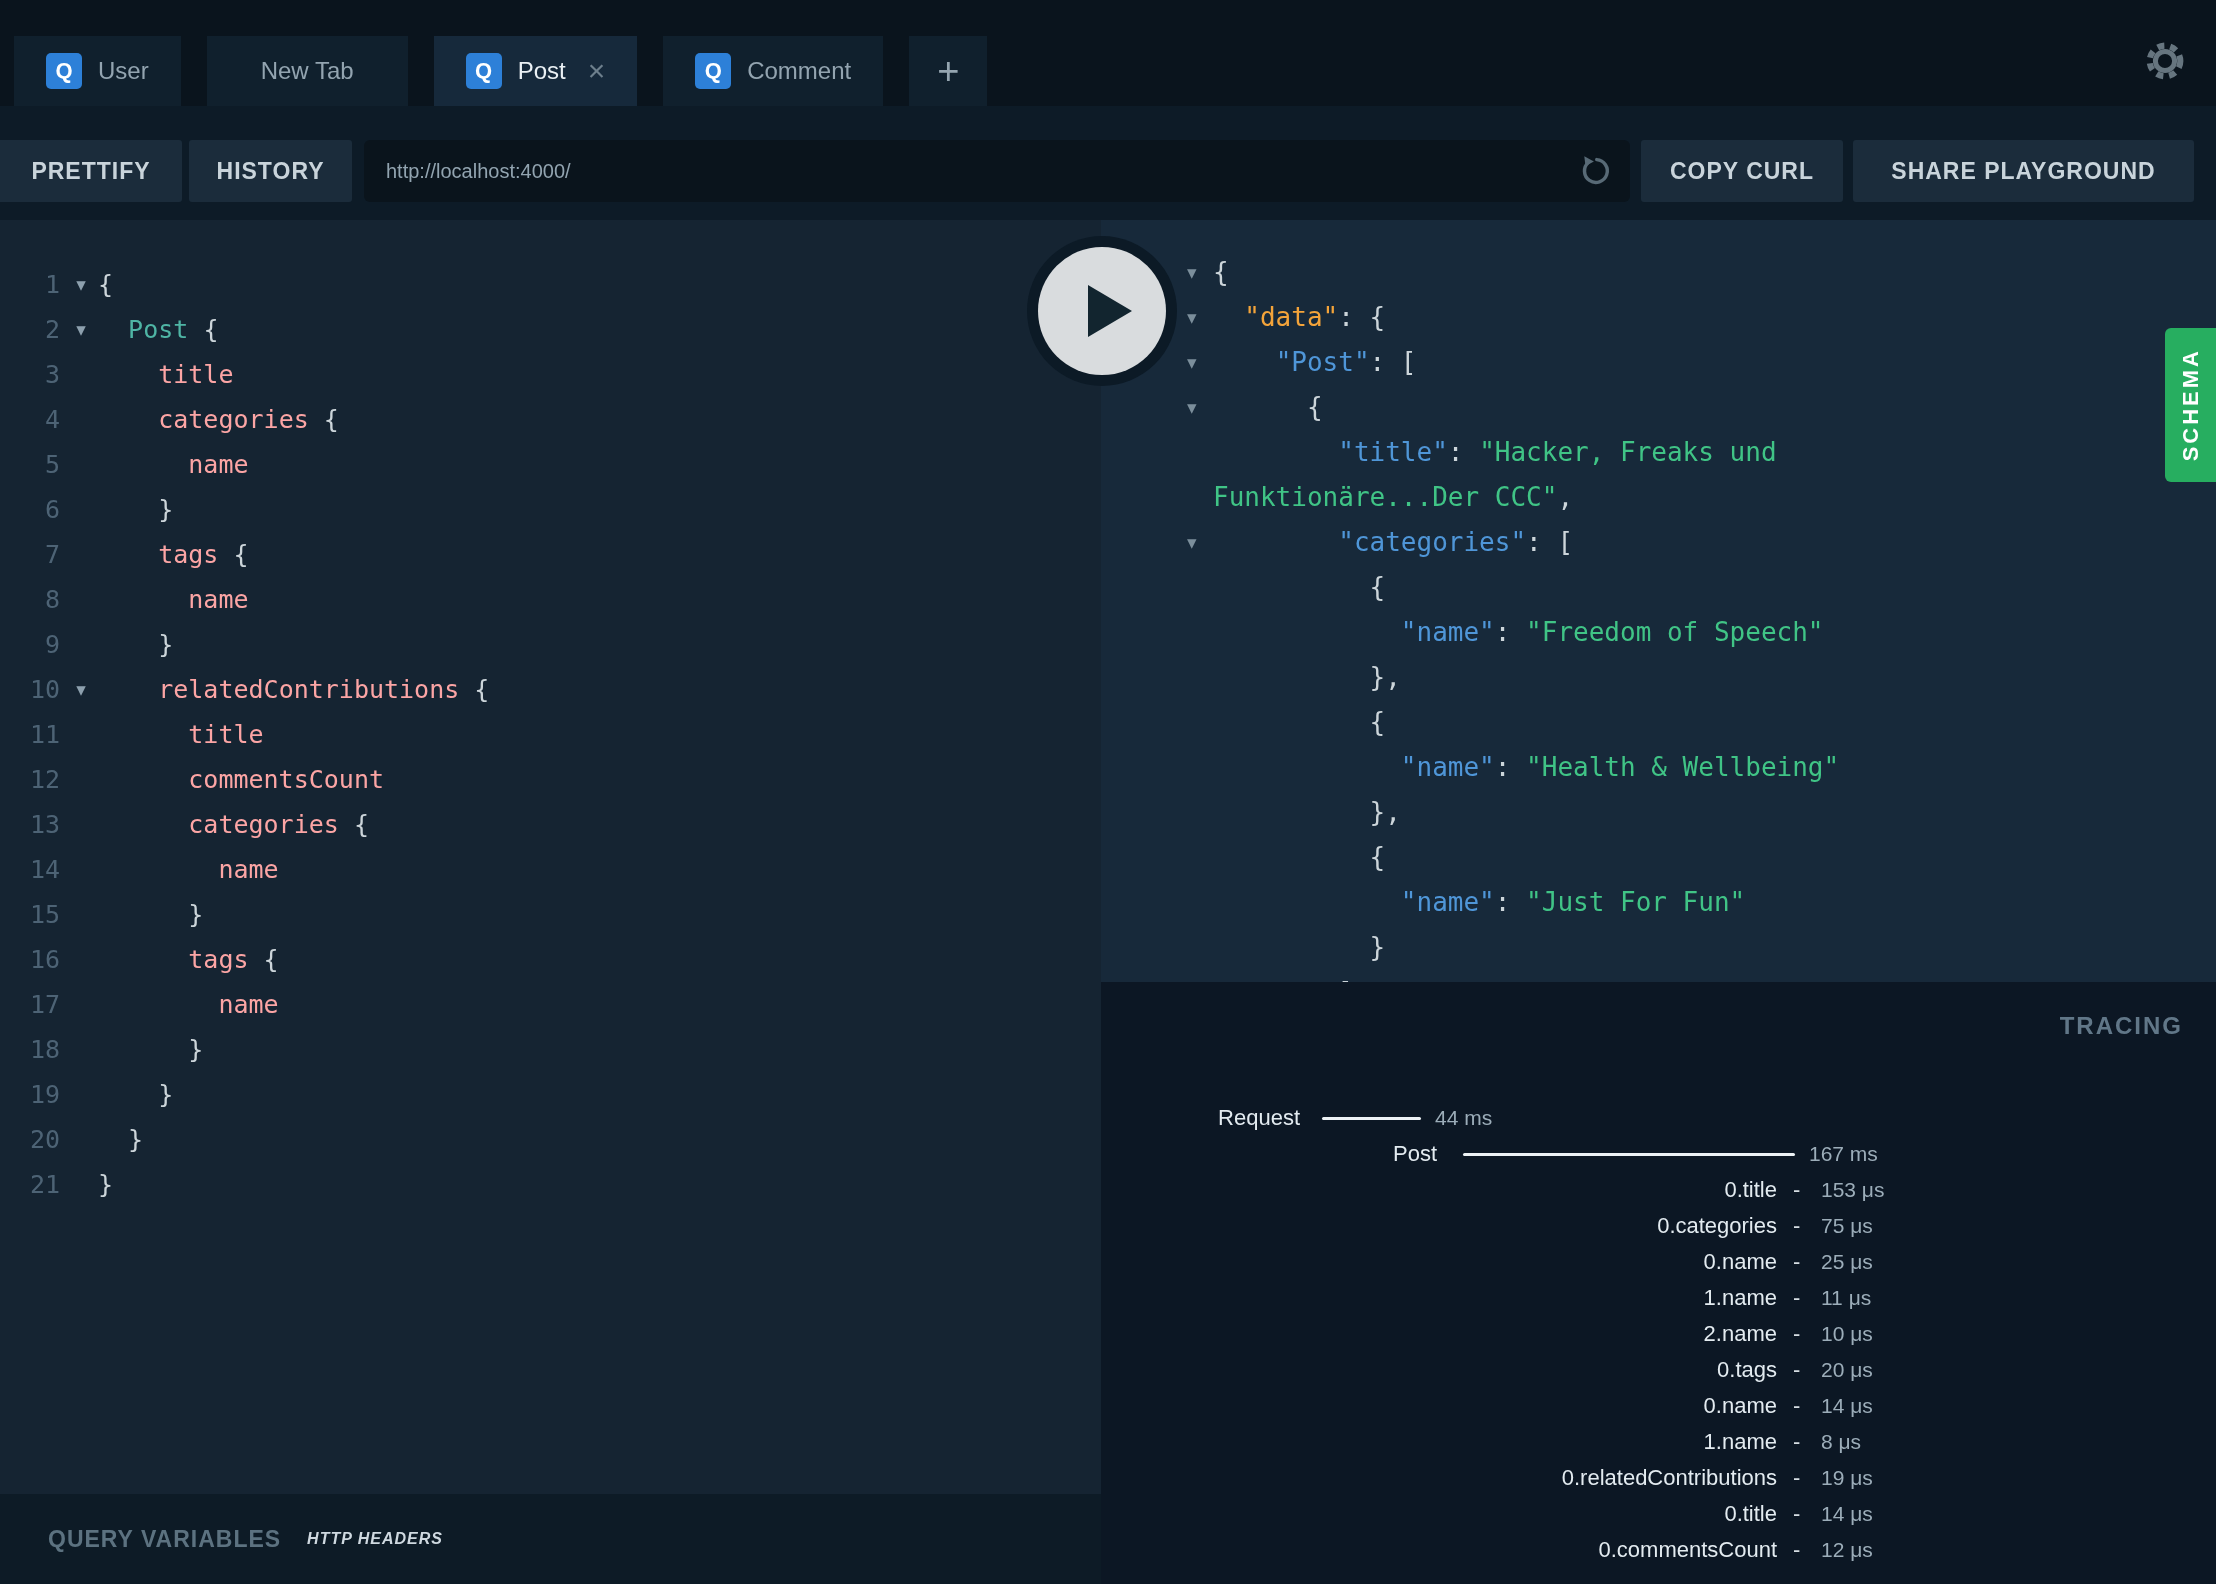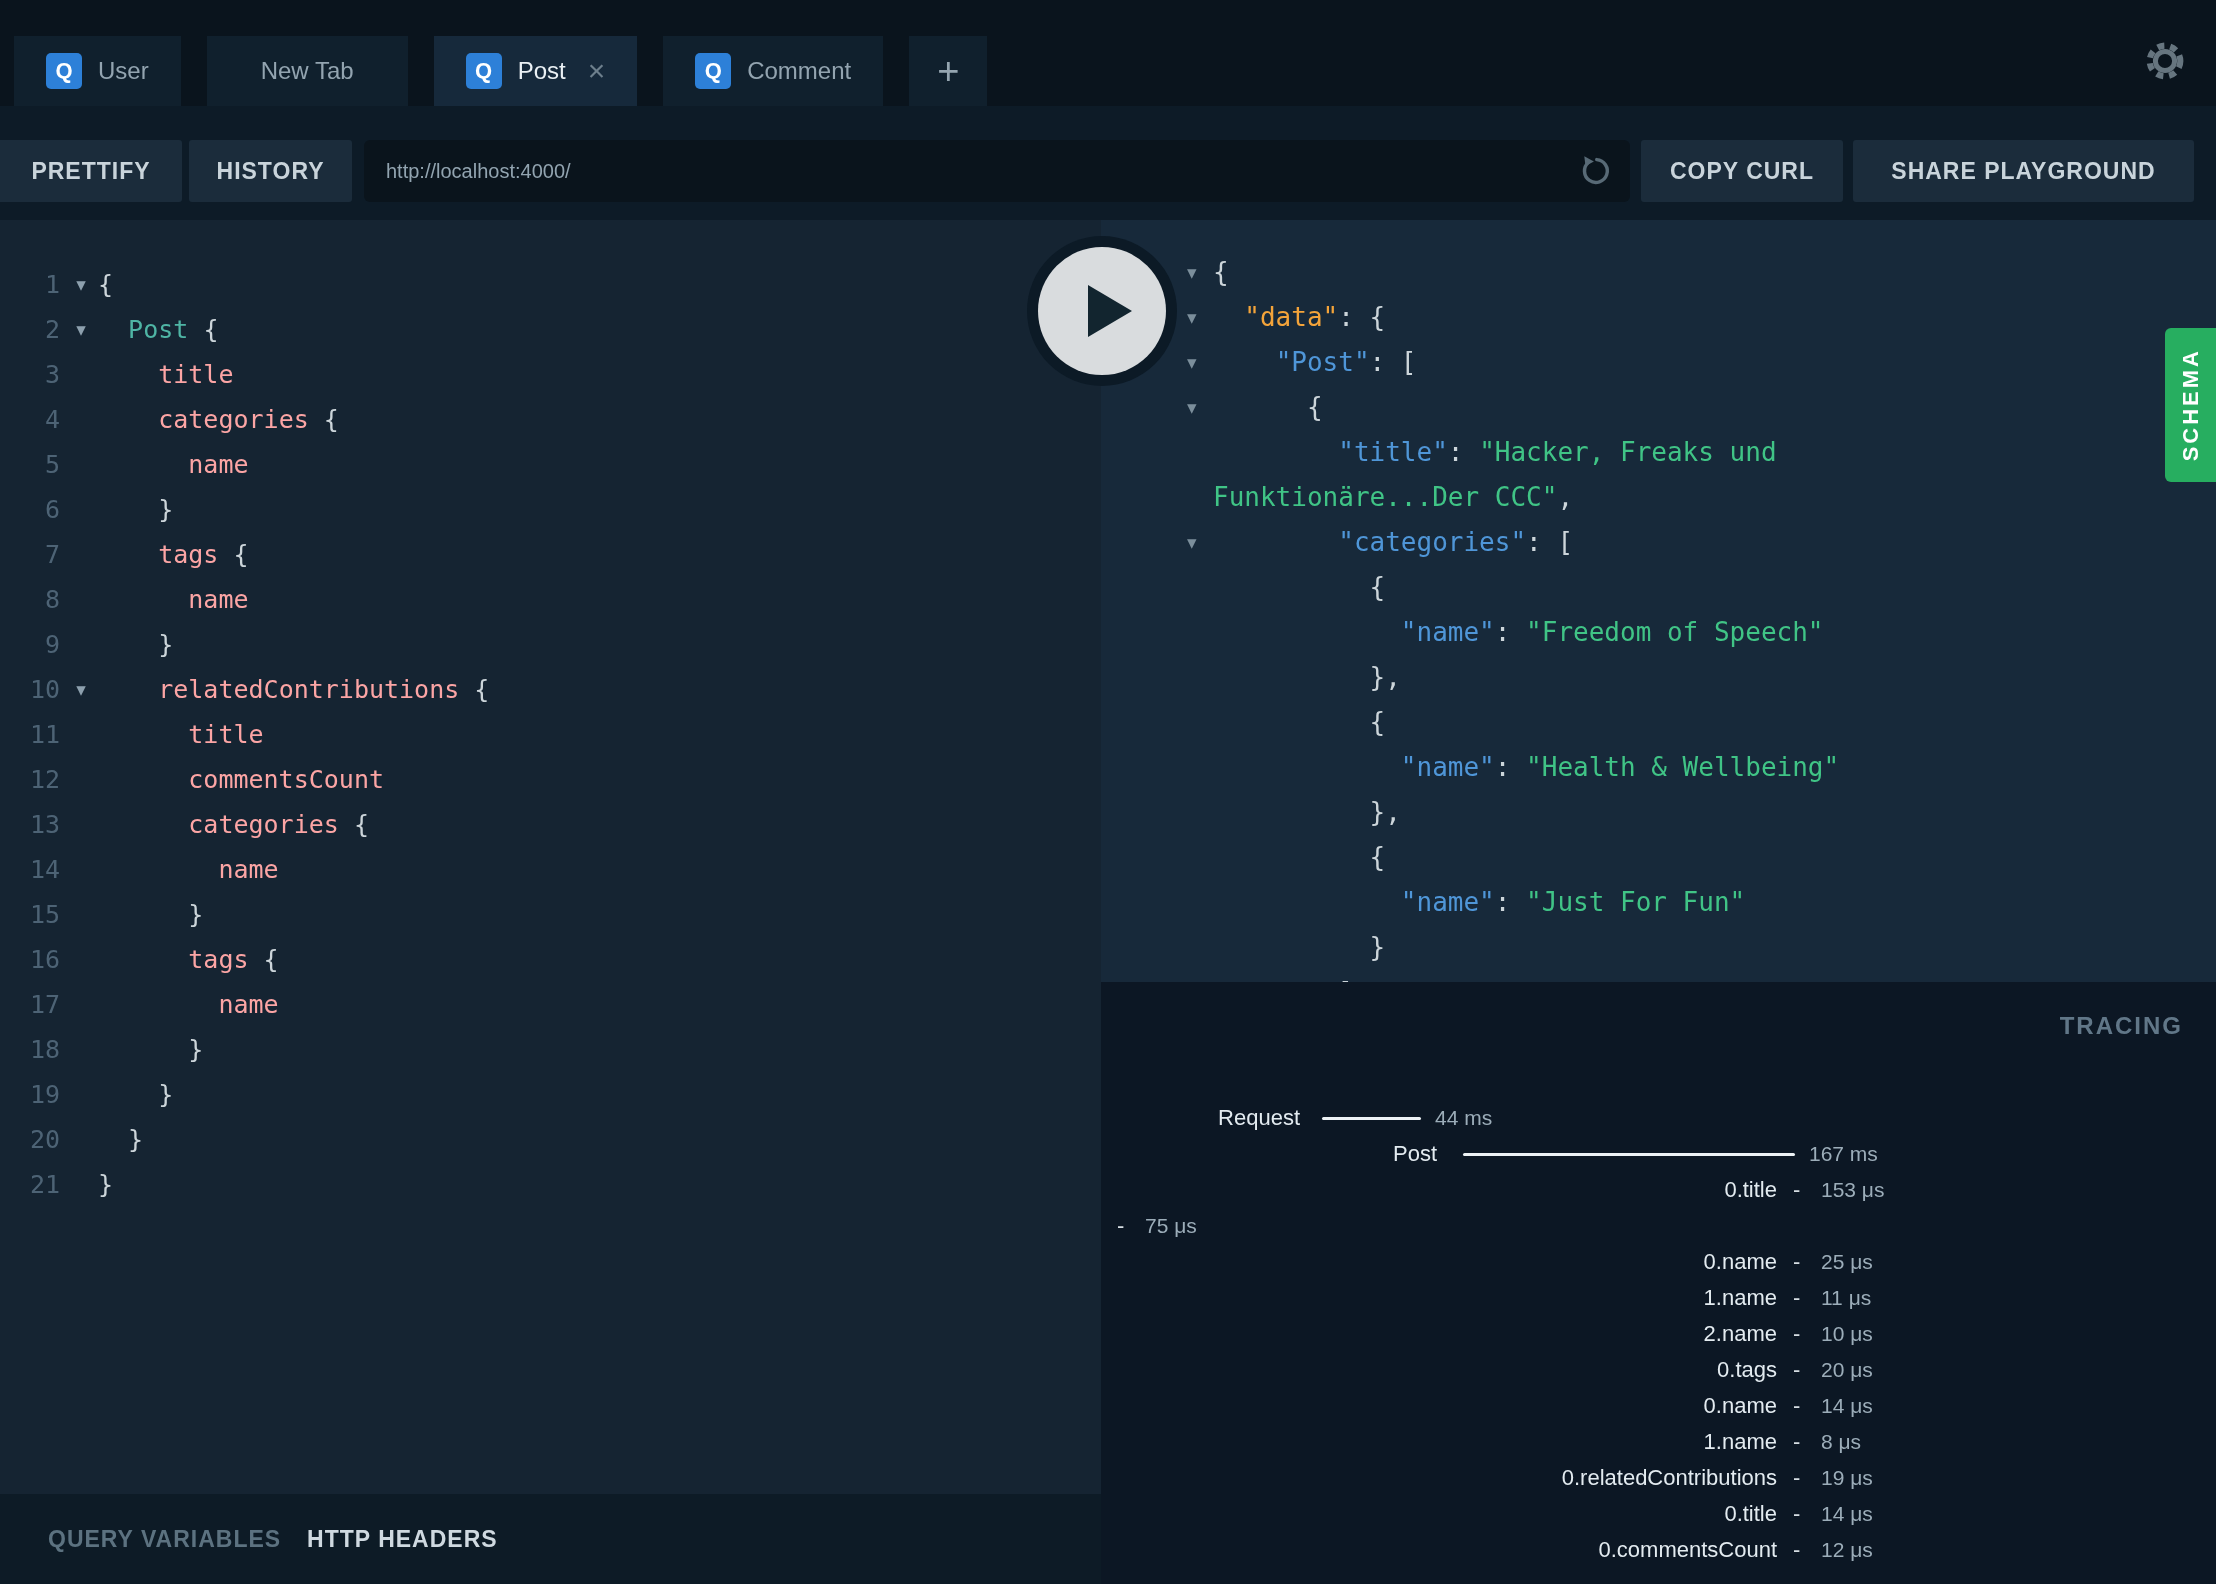--- a/index.html
+++ b/index.html
@@ -80,21 +80,21 @@
   .tr-row{display:flex;align-items:center;height:36px;font-size:22px;color:#e3ebf0;}
   .tr-label{text-align:right;flex:none;}
   .tr-bar{height:3px;background:#edf2f5;border-radius:2px;flex:none;}
   .tr-dash{margin-left:16px;width:14px;color:#d7dee3;flex:none;}
   .tr-val{margin-left:14px;color:#9cadb9;font-size:21px;}
 
   
   .footer{position:absolute;left:0;top:1494px;width:1101px;height:90px;background:#0d1b26;
           display:flex;align-items:center;padding-left:48px;box-sizing:border-box;gap:26px;}
   .qv{color:#5c7280;font-weight:bold;font-size:23px;letter-spacing:1px;cursor:pointer;}
-  .hh{color:#cfd9e0;font-weight:bold;font-size:23px;letter-spacing:1px;cursor:pointer;}
+  .hh{color:#cfd9e0;font-weight:bold;font-size:16px;letter-spacing:1px;cursor:pointer;font-style:italic;}
 </style>
 </head>
 <body>
 
 <div class="app">
 
   <div class="tabbar">
     <div class="tab">
       <span class="qbadge">Q</span>
       <span class="tab-label">User</span>
@@ -207,20 +207,21 @@
           <span class="tr-label" style="width: 336px;">Post</span>
           <span class="tr-bar" style="width: 332px; margin-left: 26px;"></span>
           <span class="tr-val">167 ms</span>
         </div>
         <div class="tr-row">
           <span class="tr-label" style="width: 676px;">0.title</span>
           <span class="tr-dash">-</span>
           <span class="tr-val">153 μs</span>
         </div>
         <div class="tr-row">
+          <span class="tr-label" style="width: 676px;">0.categories</span>
           <span class="tr-dash">-</span>
           <span class="tr-val">75 μs</span>
         </div>
         <div class="tr-row">
           <span class="tr-label" style="width: 676px;">0.name</span>
           <span class="tr-dash">-</span>
           <span class="tr-val">25 μs</span>
         </div>
         <div class="tr-row">
           <span class="tr-label" style="width: 676px;">1.name</span>

